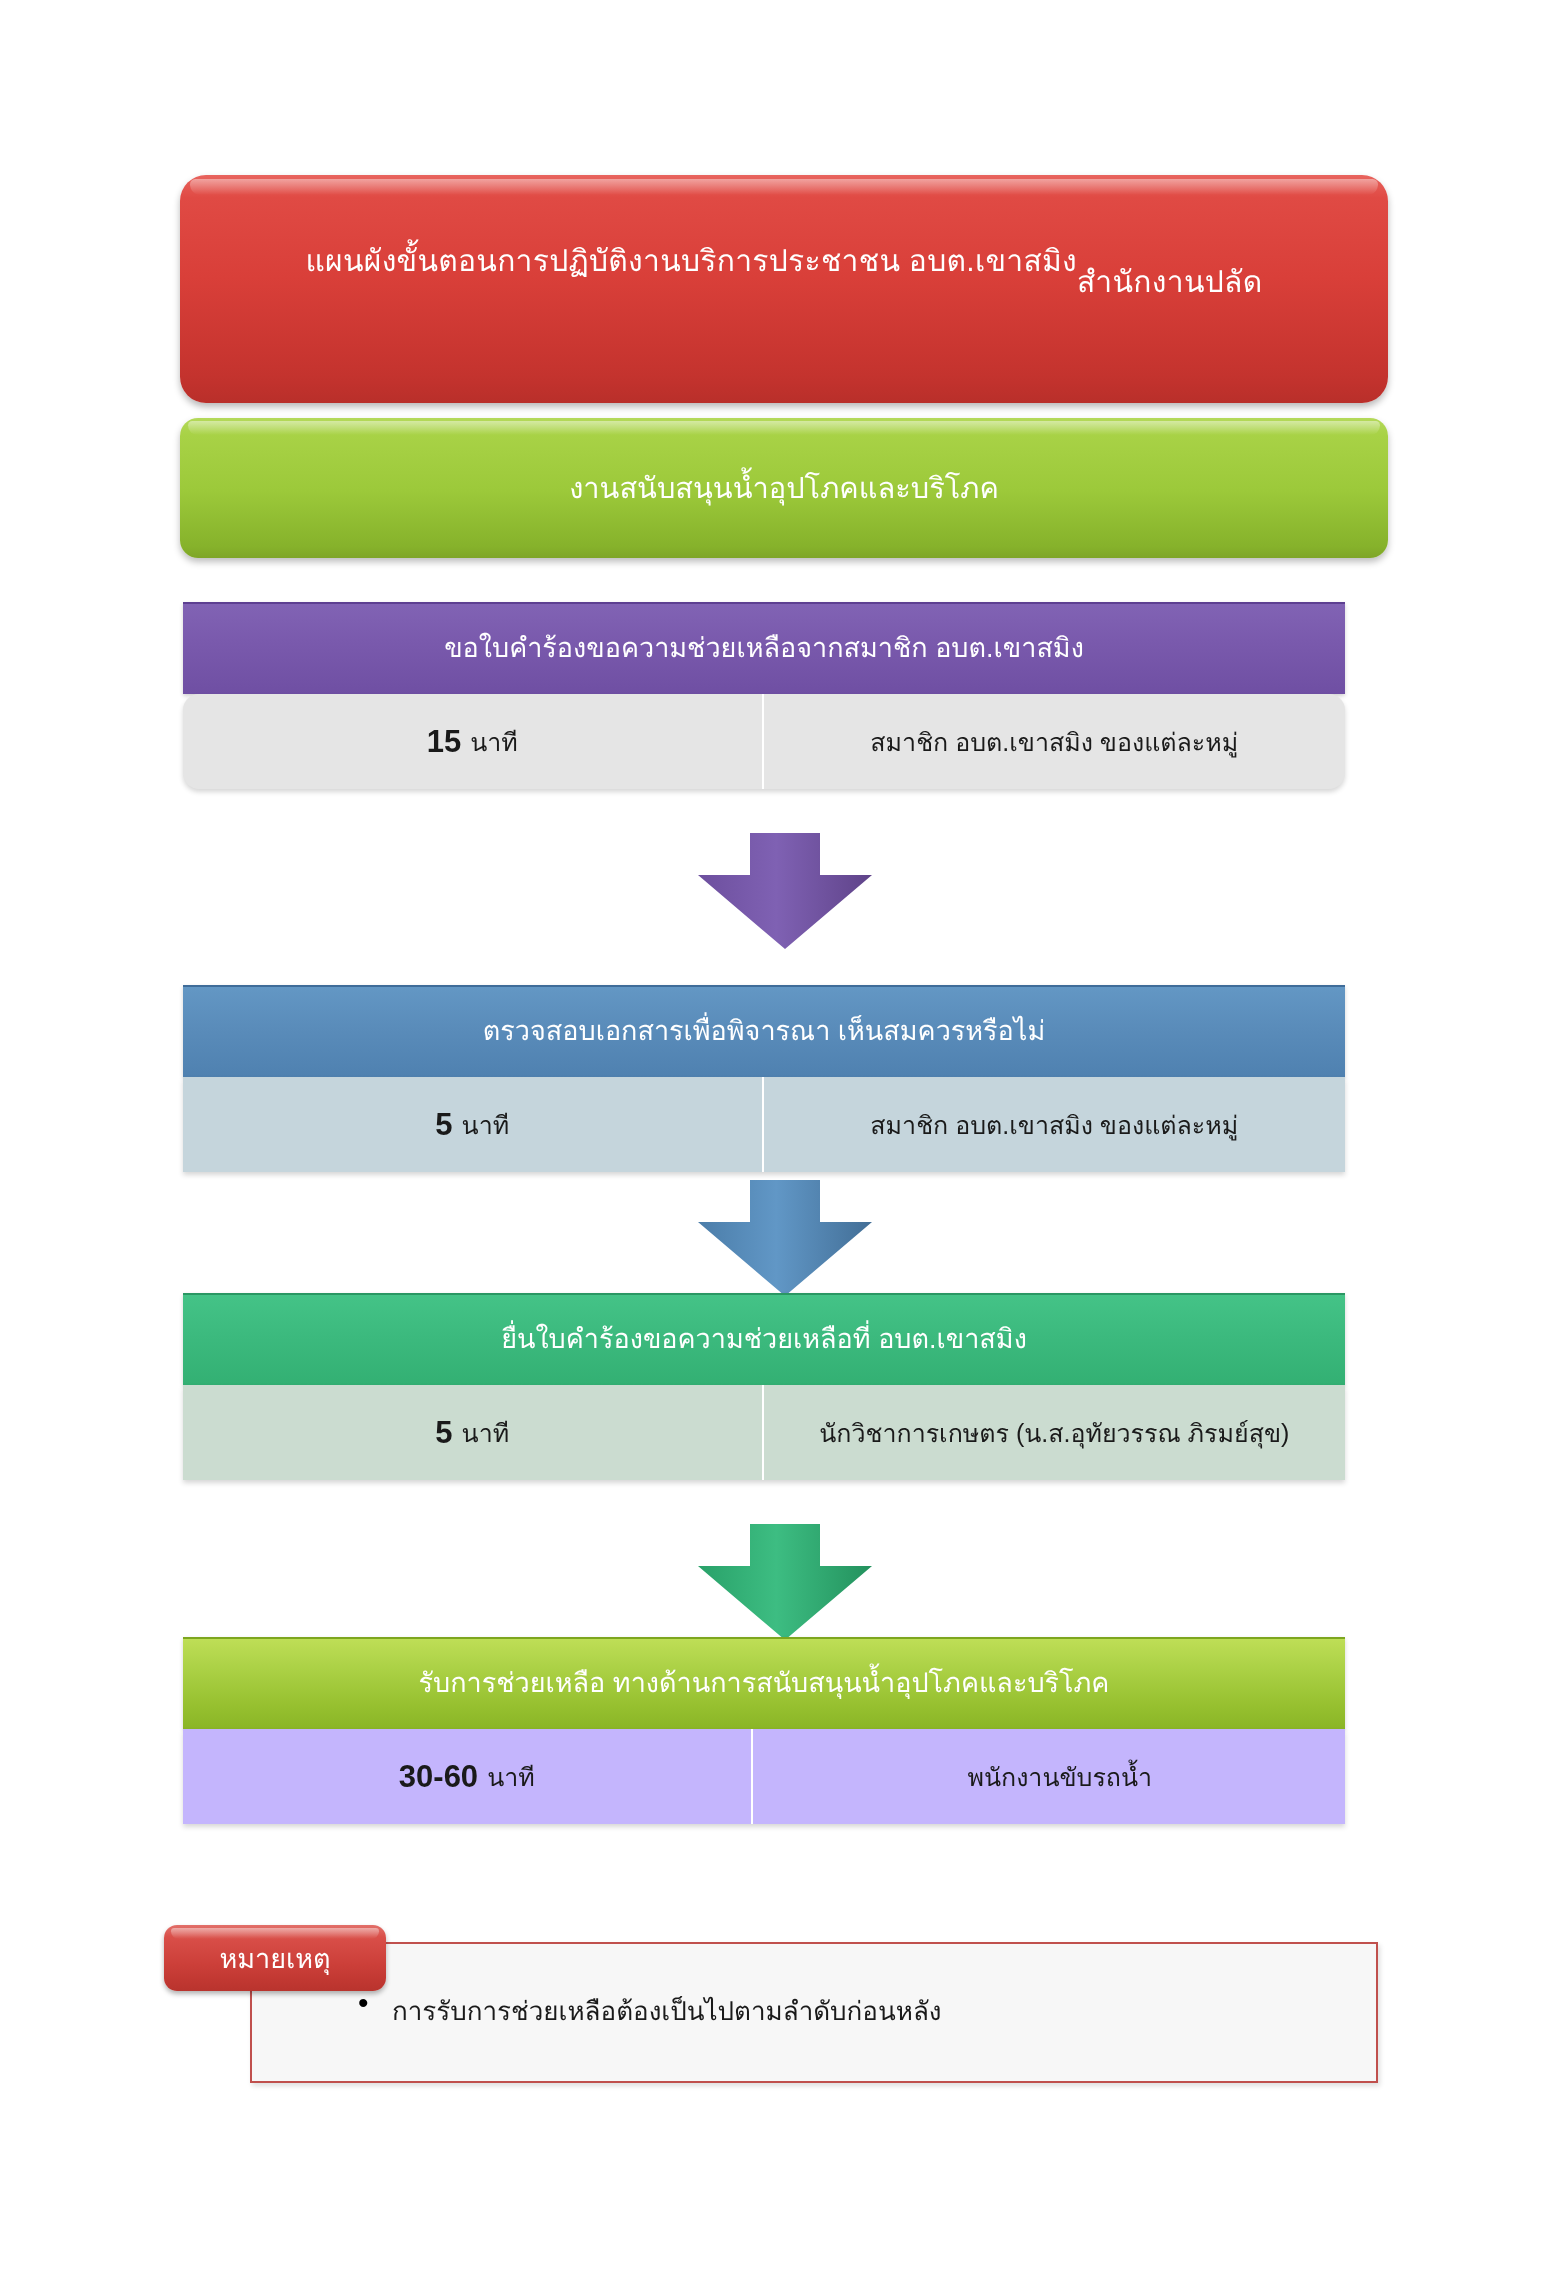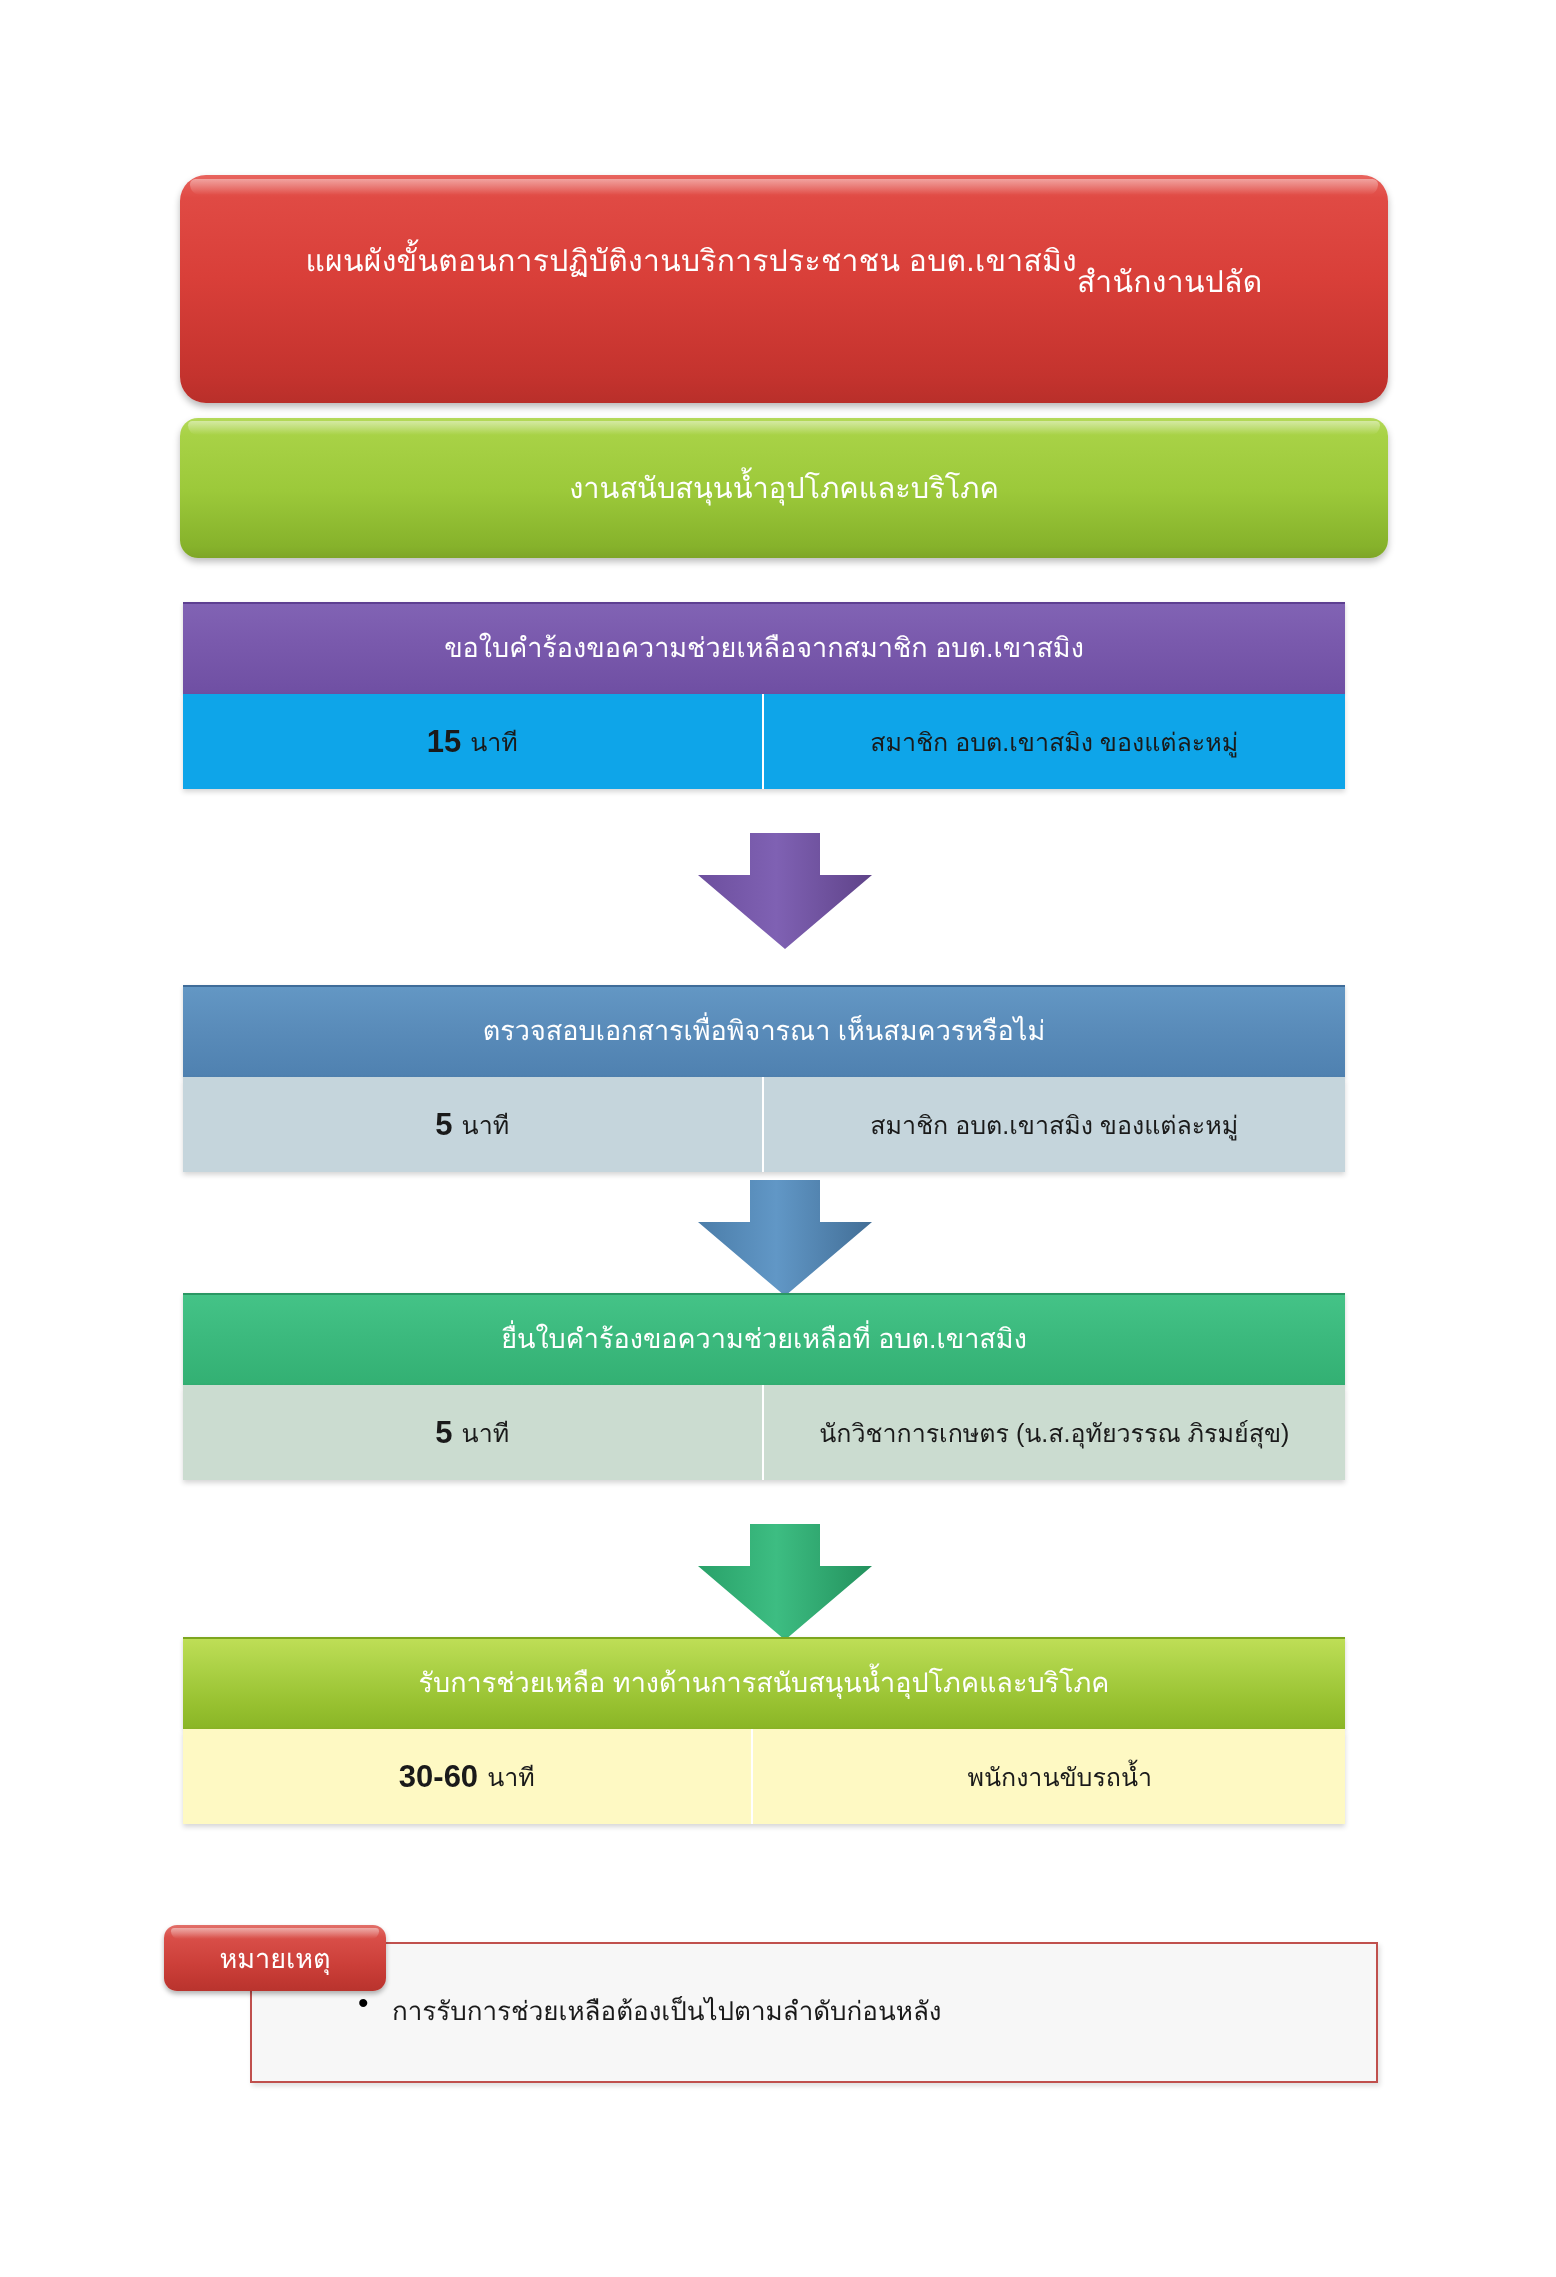--- a/index.html
+++ b/index.html
@@ -140,39 +140,39 @@
     font-size: 31px;
     font-weight: bold;
     margin-right: 9px;
   }
 
   
   .step.purple .step-head {
     background: linear-gradient(180deg, #8163b4 0%, #7a5aad 40%, #6f4fa3 100%);
     border-top: 2px solid #5d3f91;
   }
-  .step.purple .step-body { background: #0ea5e9; }
+  .step.purple .step-body { background: #e5e5e5; border-radius: 16px; }
 
   .step.blue .step-head {
     background: linear-gradient(180deg, #6397c4 0%, #5a8cba 45%, #4f81b0 100%);
     border-top: 2px solid #3f6c99;
   }
   .step.blue .step-body { background: #c5d5dc; }
 
   .step.green .step-head {
     background: linear-gradient(180deg, #44c387 0%, #3cba7e 45%, #33b073 100%);
     border-top: 2px solid #2a9763;
   }
   .step.green .step-body { background: #cbdcd0; }
 
   .step.lime .step-head {
     background: linear-gradient(180deg, #bede56 0%, #aed348 28%, #96c02f 75%, #8ab526 100%);
     border-top: 2px solid #7da61f;
   }
-  .step.lime .step-body { background: #fef9c3; gap: 22px; }
+  .step.lime .step-body { background: #c4b5fd; gap: 22px; }
 
   
   .arrow {
     position: absolute;
     left: 694px;
     width: 182px;
     height: 118px;
   }
   .arrow svg { display: block; width: 100%; height: 100%; }
 

